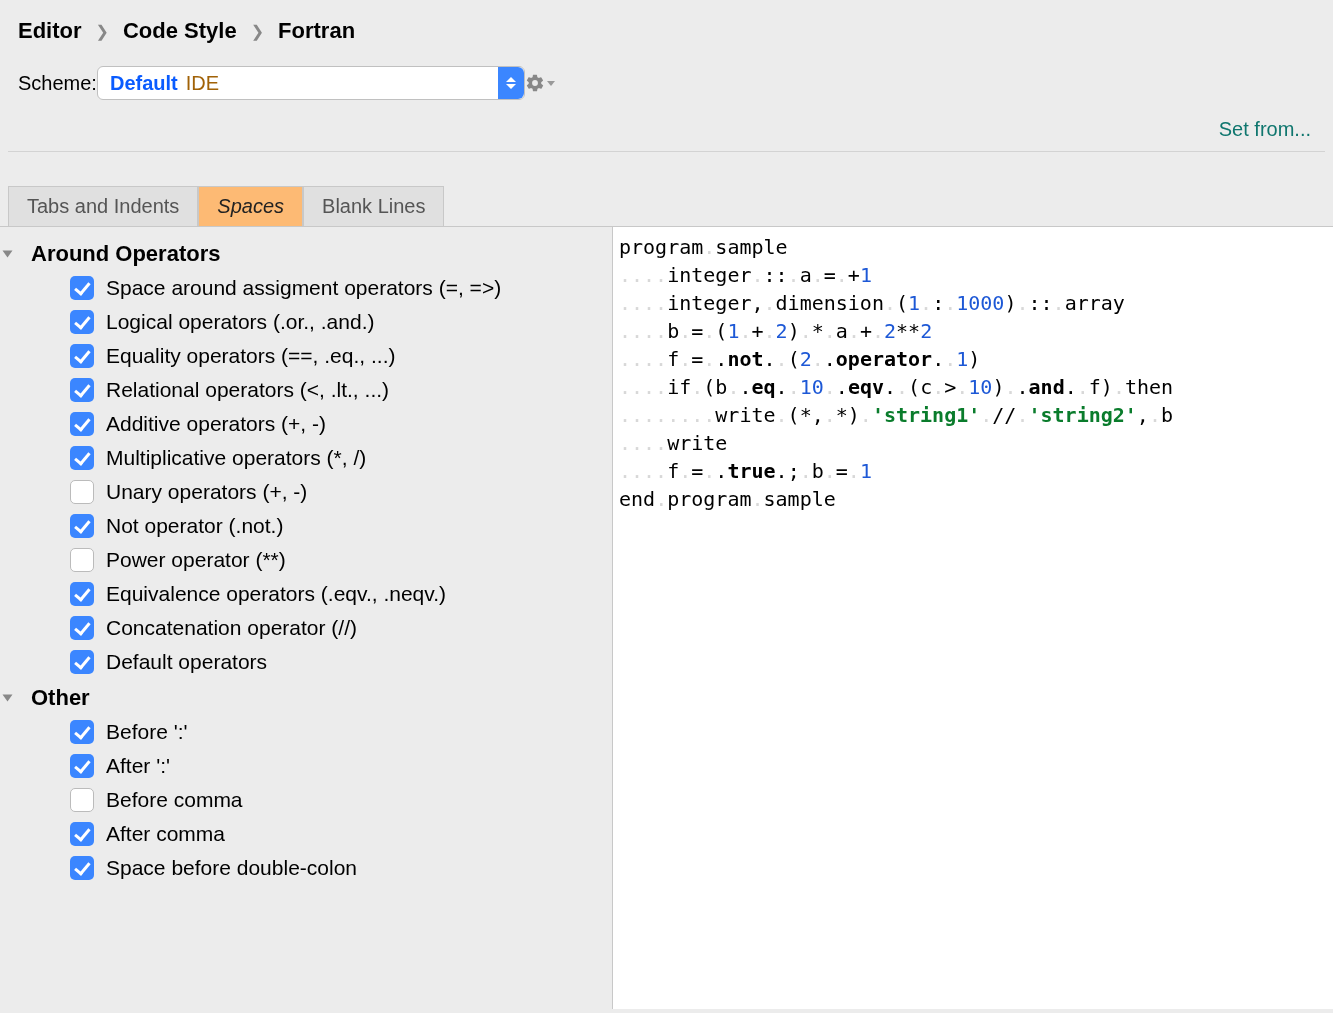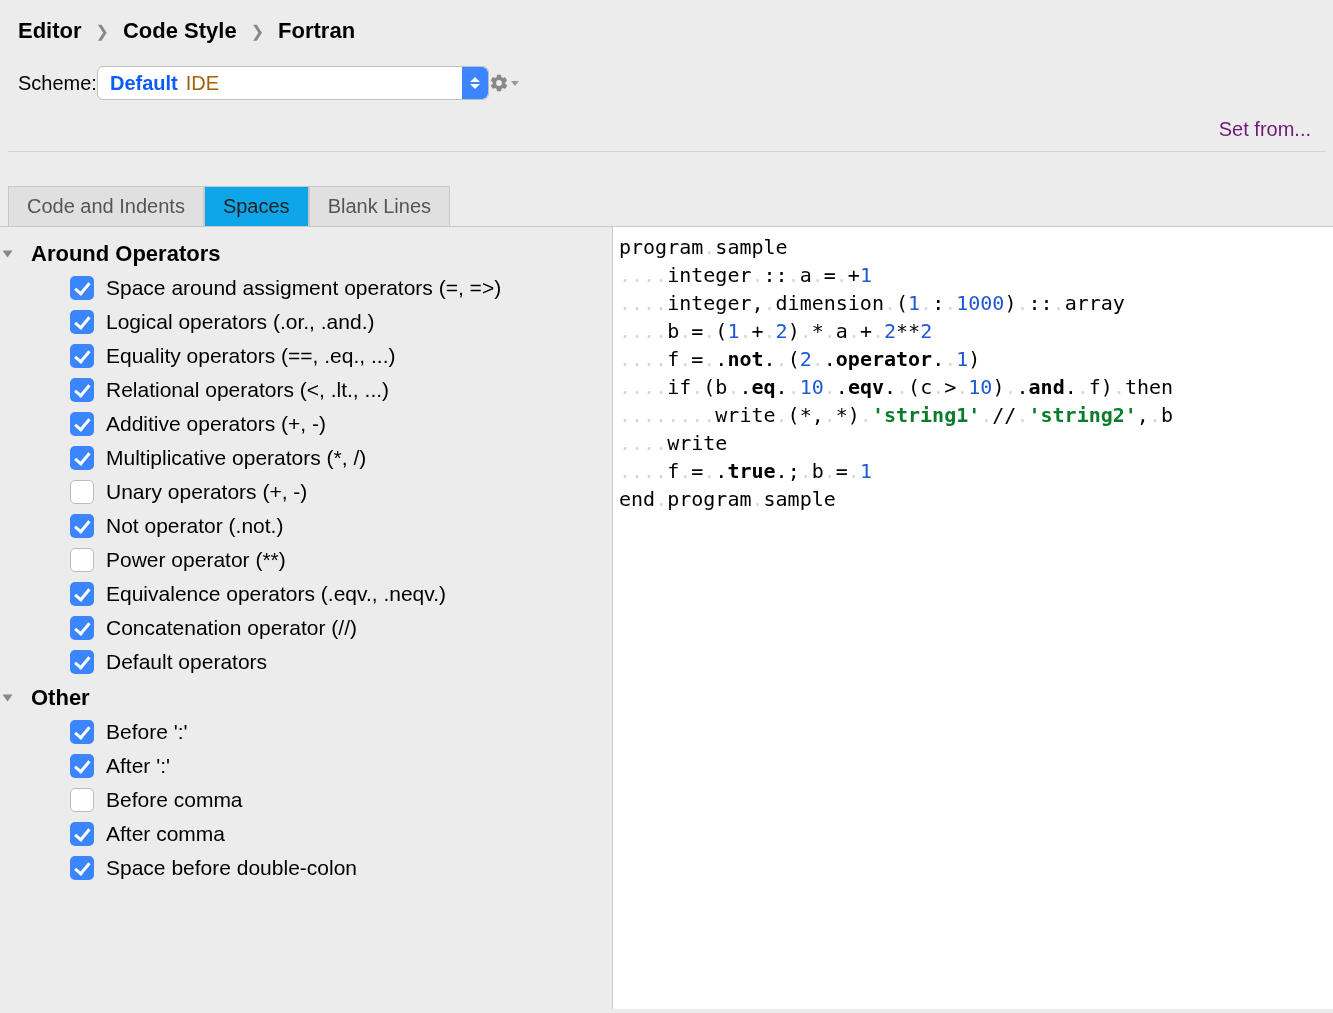--- a/index.html
+++ b/index.html
@@ -29,21 +29,21 @@
     align-items: center;
   }
   .scheme-label { font-size: 20px; }
   .scheme-select {
     background: #fff;
     border: 1px solid #c0c0c0;
     border-radius: 6px;
     height: 34px;
     display: flex;
     align-items: center;
-    width: 392px;
+    width: 428px;
     position: relative;
     padding-left: 12px;
     font-size: 20px;
   }
   .scheme-default { color: #0a5cff; font-weight: 700; }
   .scheme-ide { color: #a16207; margin-left: 8px; }
   .stepper {
     position: absolute; right: 0; top: 0; bottom: 0;
     width: 26px; background: #3b86ff;
     border-radius: 0 6px 6px 0;
@@ -51,42 +51,43 @@
     align-items: center; justify-content: center;
     gap: 2px;
   }
   .stepper-arrow { width: 0; height: 0; border-left: 5px solid transparent; border-right: 5px solid transparent; }
   .stepper .up { border-bottom: 5px solid #fff; }
   .stepper .down { border-top: 5px solid #fff; }
   .gear { color: #777; font-size: 20px; display: flex; align-items: center; gap: 2px; }
   .gear-caret { width: 0; height: 0; border-left: 4px solid transparent; border-right: 4px solid transparent; border-top: 5px solid #999; }
   .setfrom {
     text-align: right;
-    color: #701a75;
+    color: #0f766e;
     font-size: 20px;
     padding: 8px 22px 10px 0;
   }
   .divider { border-top: 1px solid #d3d3d3; margin: 0 8px; }
   .tabbar {
     display: flex;
     margin-top: 34px;
     margin-left: 8px;
   }
   .tab {
     padding: 8px 18px;
     font-size: 20px;
     color: #555;
     background: #e0e0e0;
     border: 1px solid #c8c8c8;
     border-bottom: none;
     cursor: pointer;
   }
   .tab.active {
-    background: #0ea5e9;
+    background: #fdba74;
     color: #222;
+    font-style: italic;
   }
   .workarea {
     display: flex;
     border-top: 1px solid #c8c8c8;
     height: calc(100% - 230px);
     background: #ececec;
   }
   .left {
     width: 613px;
     border-right: 1px solid #c8c8c8;
@@ -174,21 +175,21 @@
         </svg>
       <span class="gear-caret"></span>
     </span>
   </div>
 </div>
 
 <div class="setfrom">Set from...</div>
 <div class="divider"></div>
 
 <div class="tabbar">
-  <div class="tab">Code and Indents</div>
+  <div class="tab">Tabs and Indents</div>
   <div class="tab active">Spaces</div>
   <div class="tab">Blank Lines</div>
 </div>
 
 <div class="workarea">
   <div class="left">
     <div class="section-head">
       <span class="tri"></span>
       <span>Around Operators</span>
     </div>

